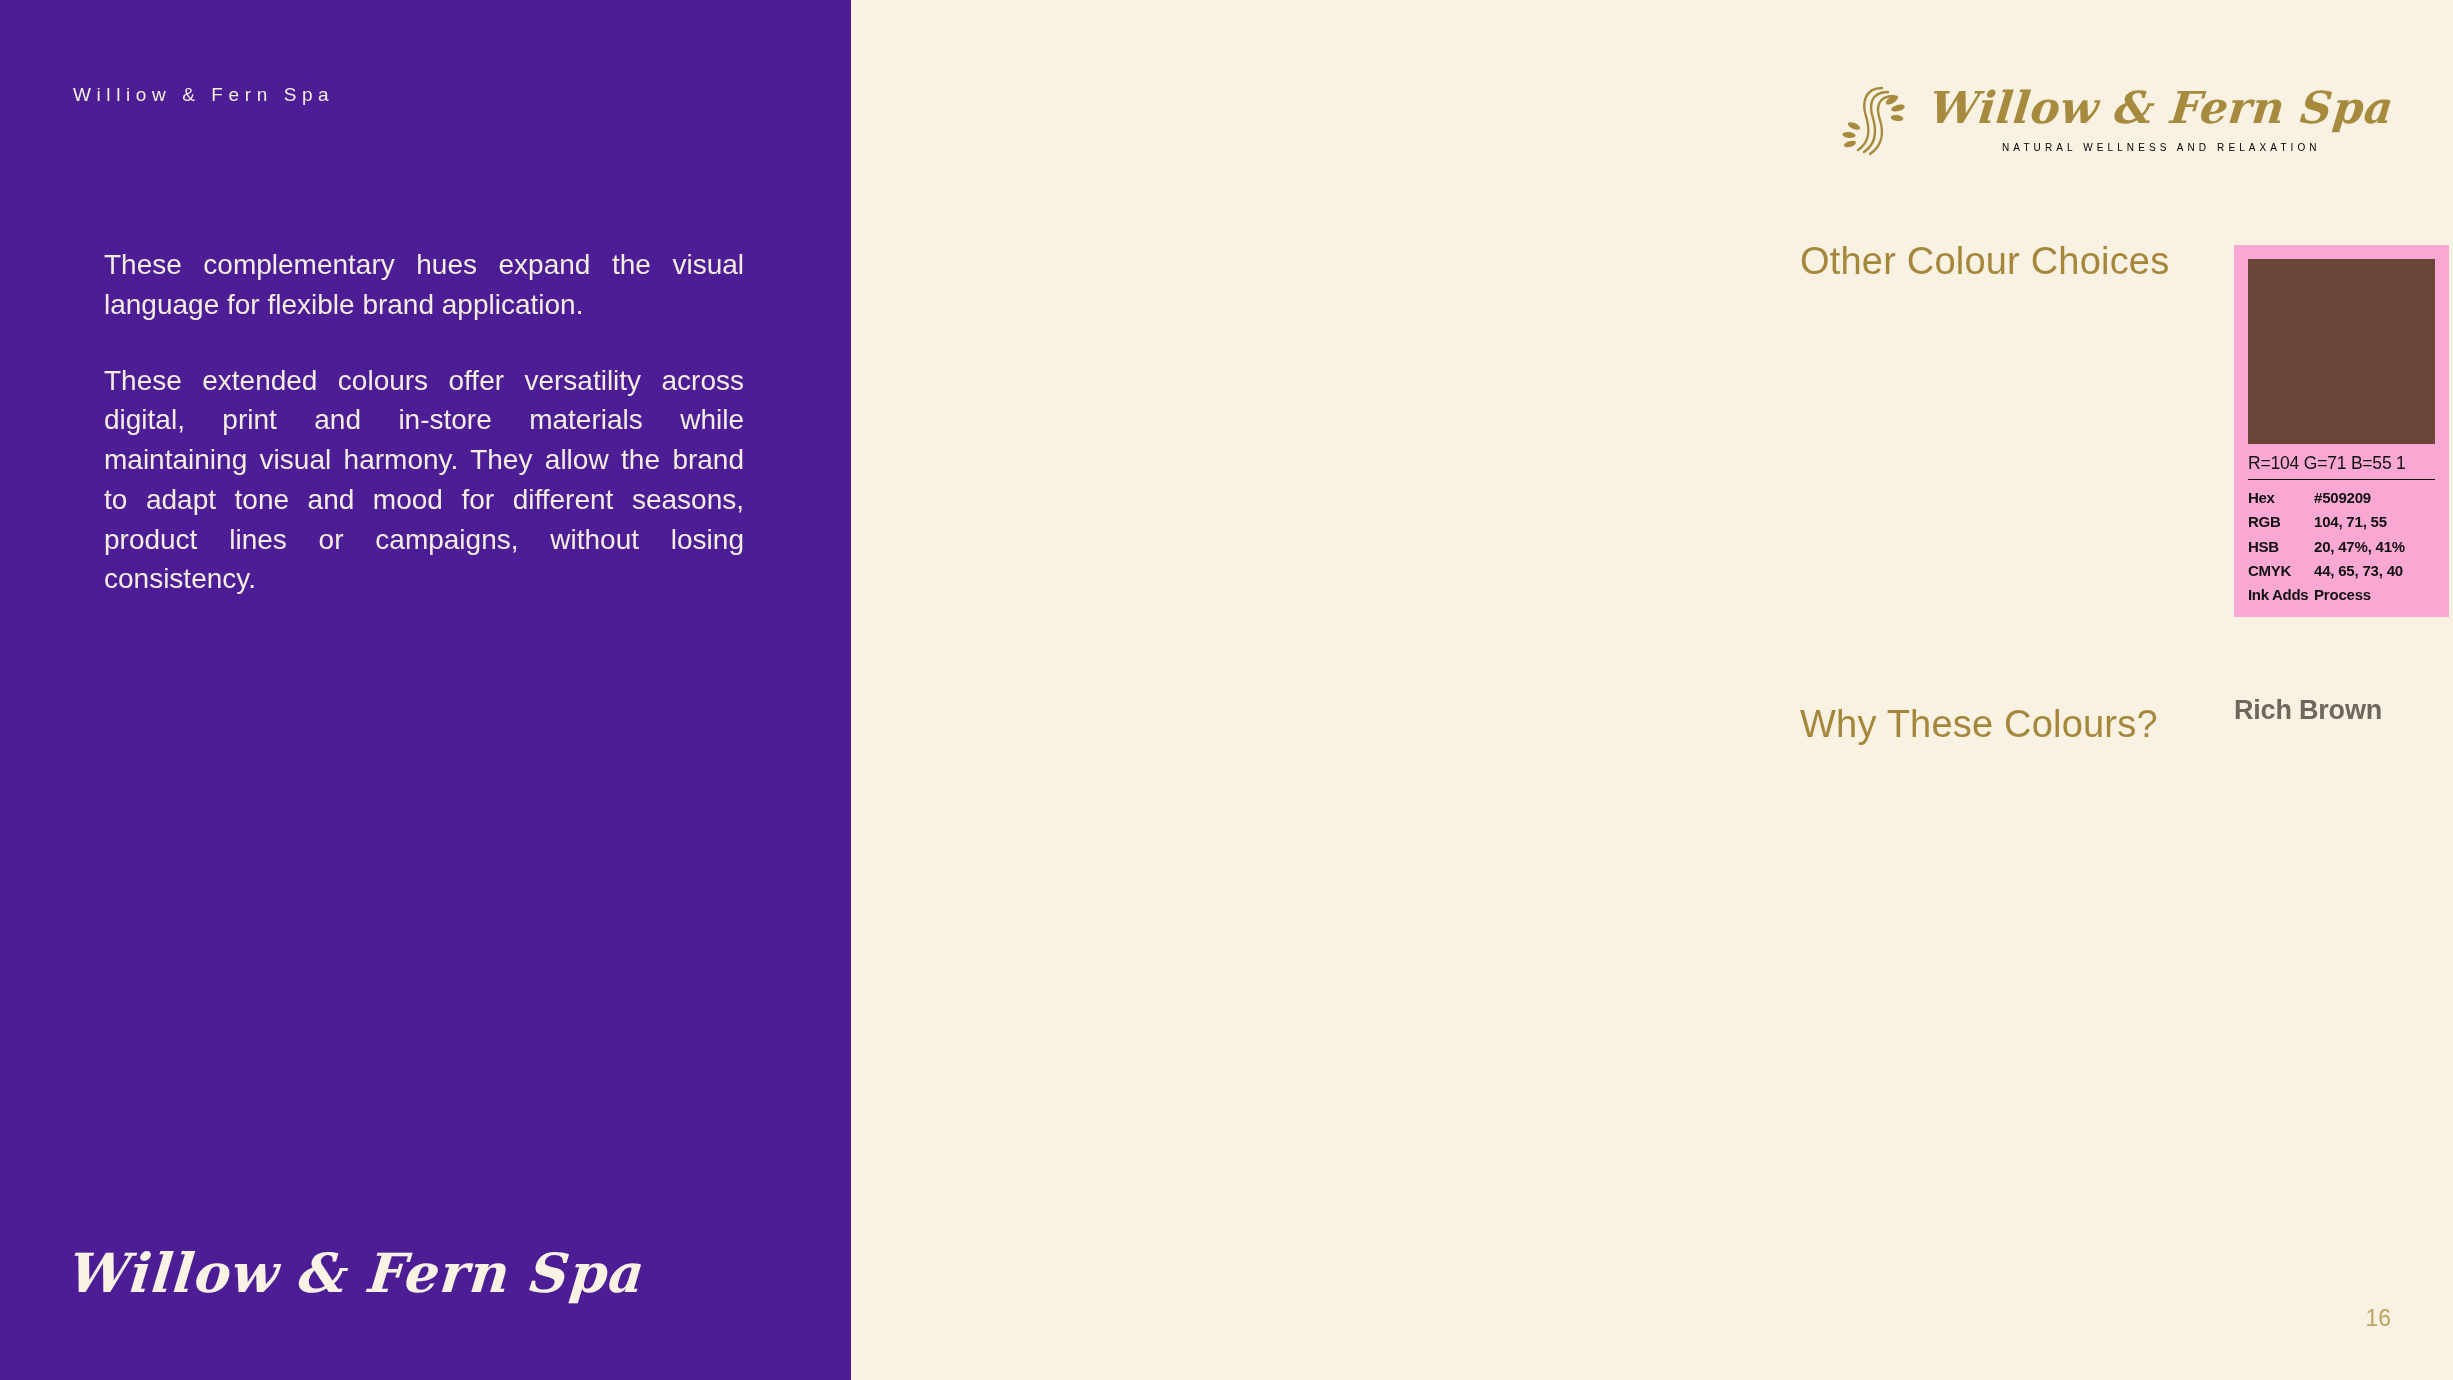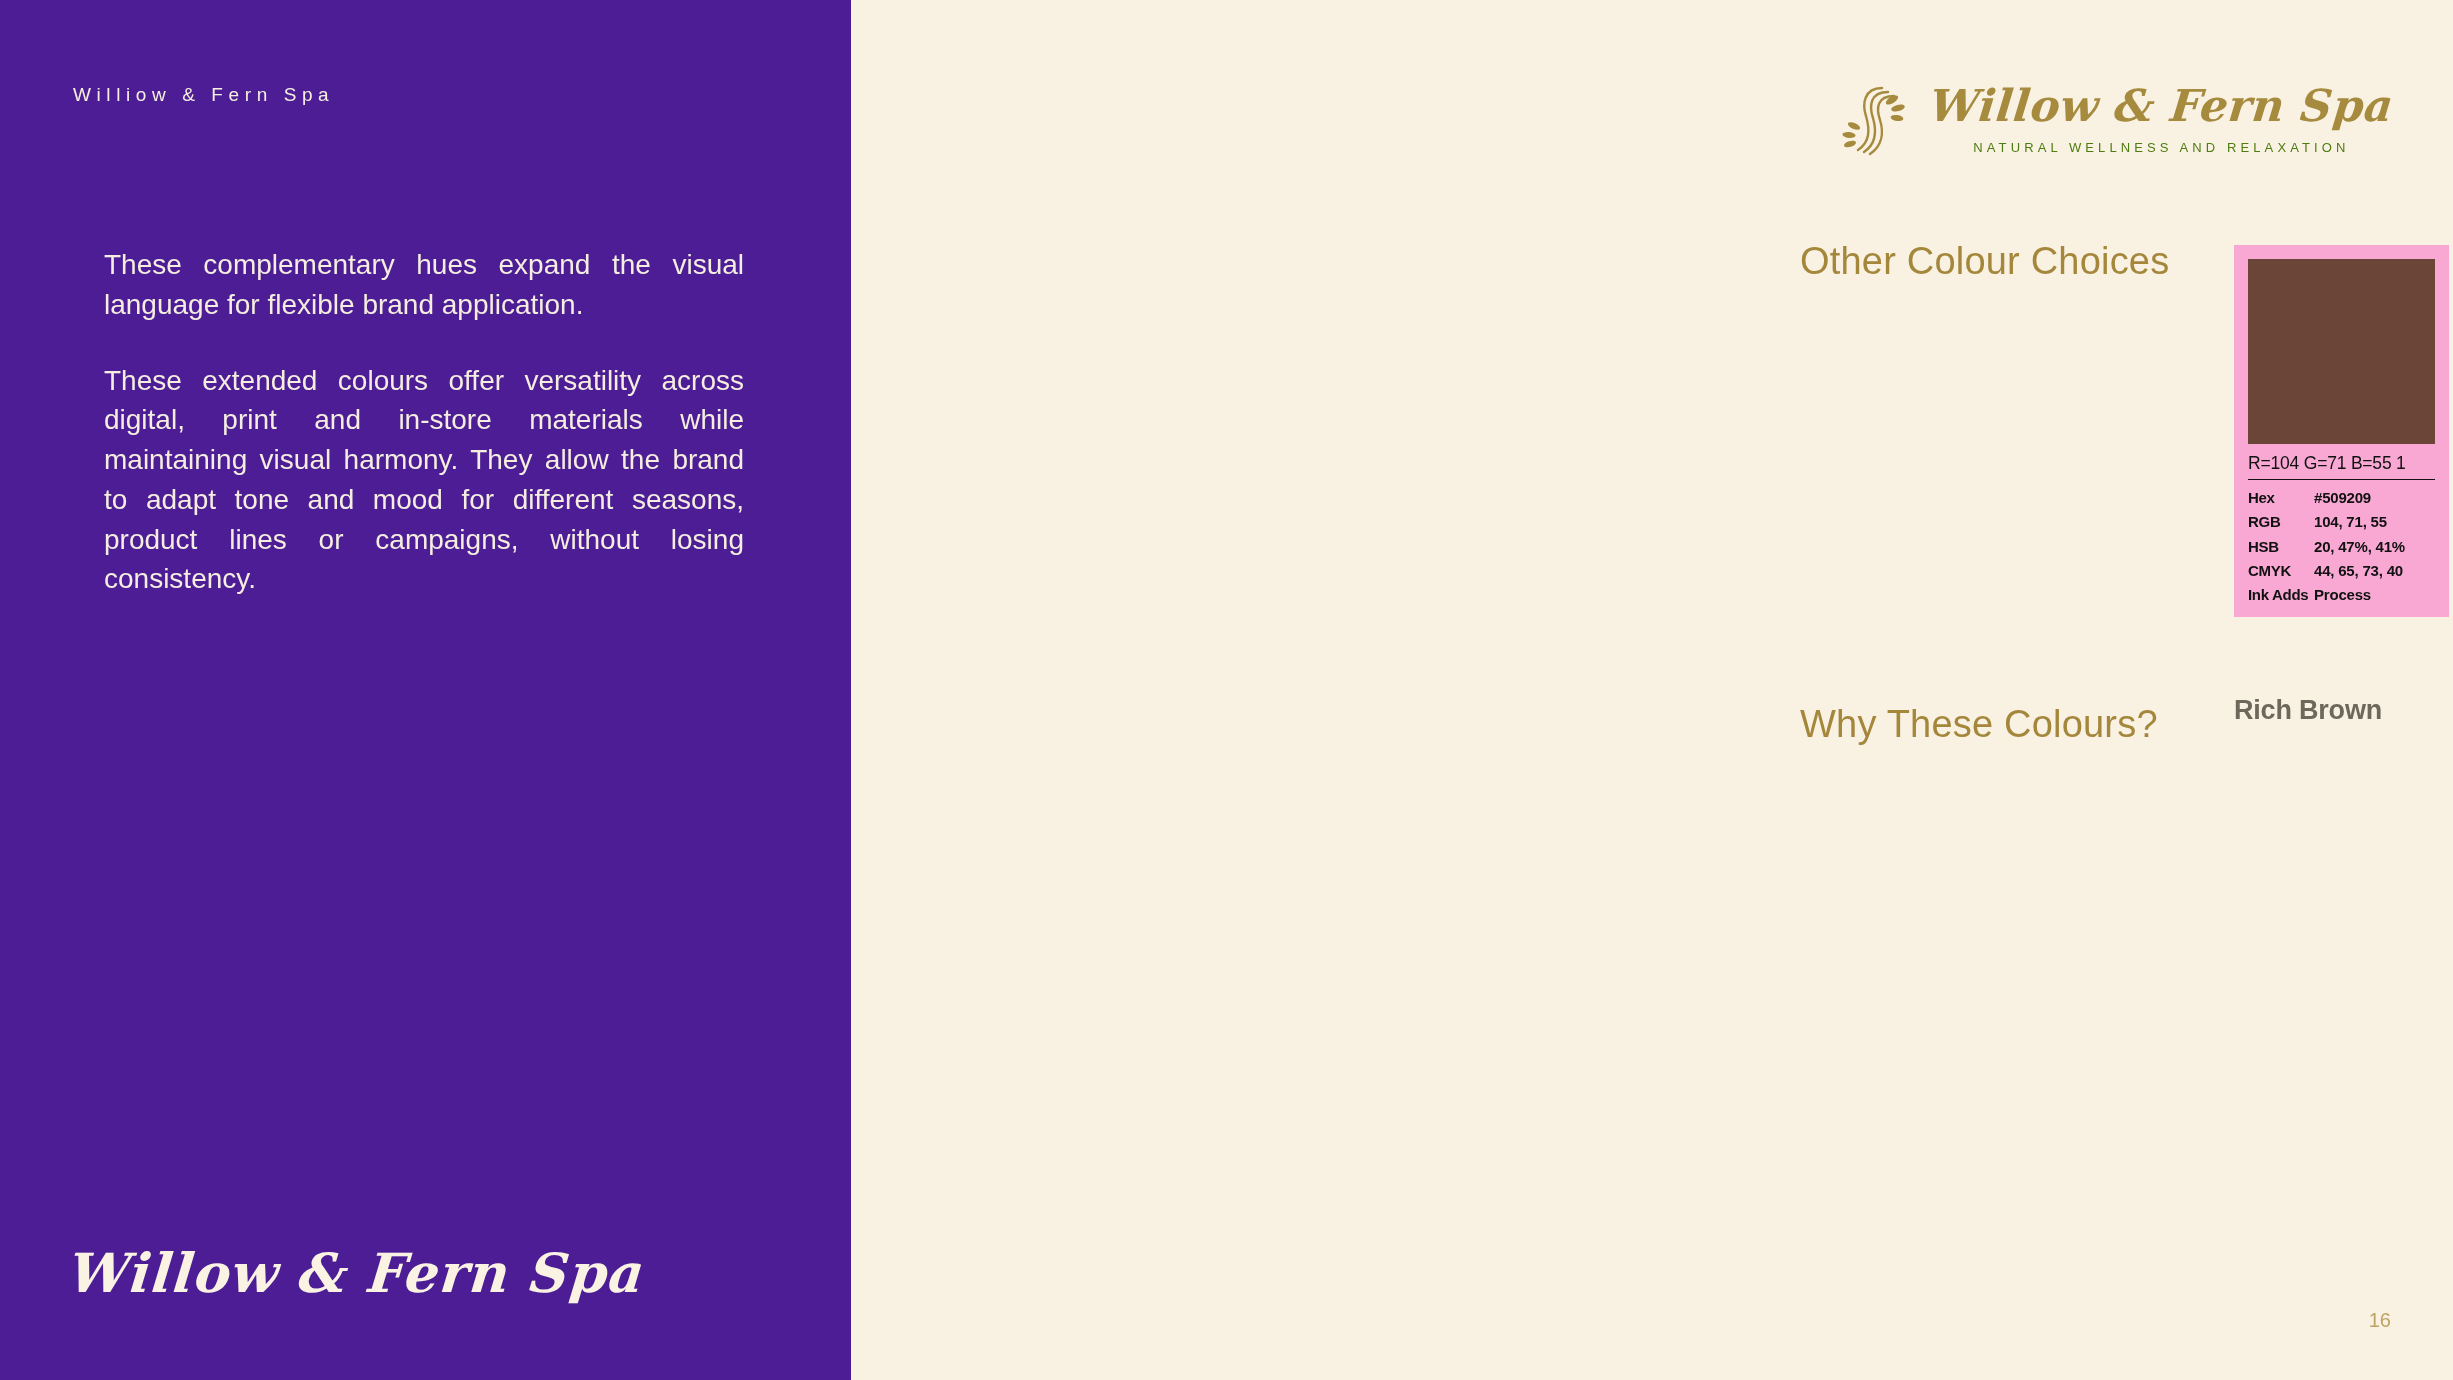--- a/index.html
+++ b/index.html
@@ -52,21 +52,21 @@
     display:flex; align-items:center; gap:18px;
   }
   .logo-mark { width:76px; height:82px; flex:0 0 76px; }
   .logo-text { display:flex; flex-direction:column; align-items:center; }
   .logo-word {
     font-family:"DejaVu Serif", serif; font-style:italic;
     font-size:44px; font-weight:700; color:#A68A3E;
     letter-spacing:0.5px; transform:skewX(-6deg); line-height:1;
   }
   .logo-tag {
-    font-size:13px; letter-spacing:4.1px; color:#4d7c0f;
+    font-size:10px; letter-spacing:4.1px; color:#000000;
     margin-top:12px; font-weight:400;
   }
 
   .section-head {
     position:absolute;
     font-size:38px; color:#A5873B; font-weight:400; letter-spacing:0.2px;
   }
   #otherHead { left:949px; top:240px; }
   #whyHead   { left:949px; top:703px; }
 
@@ -103,21 +103,21 @@
   .why-title {
     font-size:27px; font-weight:600; color:#6E685C;
     line-height:1.12; margin-bottom:38px; letter-spacing:-0.2px;
   }
   .why-desc {
     font-size:25px; line-height:1.44; color:#857F72; font-weight:350;
   }
 
   .page-no {
     position:absolute; right:62px; bottom:48px;
-    font-size:20px; color:#BCA463; font-weight:400;
+    font-size:23px; color:#BCA463; font-weight:400;
   }
 </style>
 </head>
 <body>
 
 <div class="slide">
 
   <div class="left-panel">
 
     <div class="brand-eyebrow">Williow &amp; Fern Spa</div>

